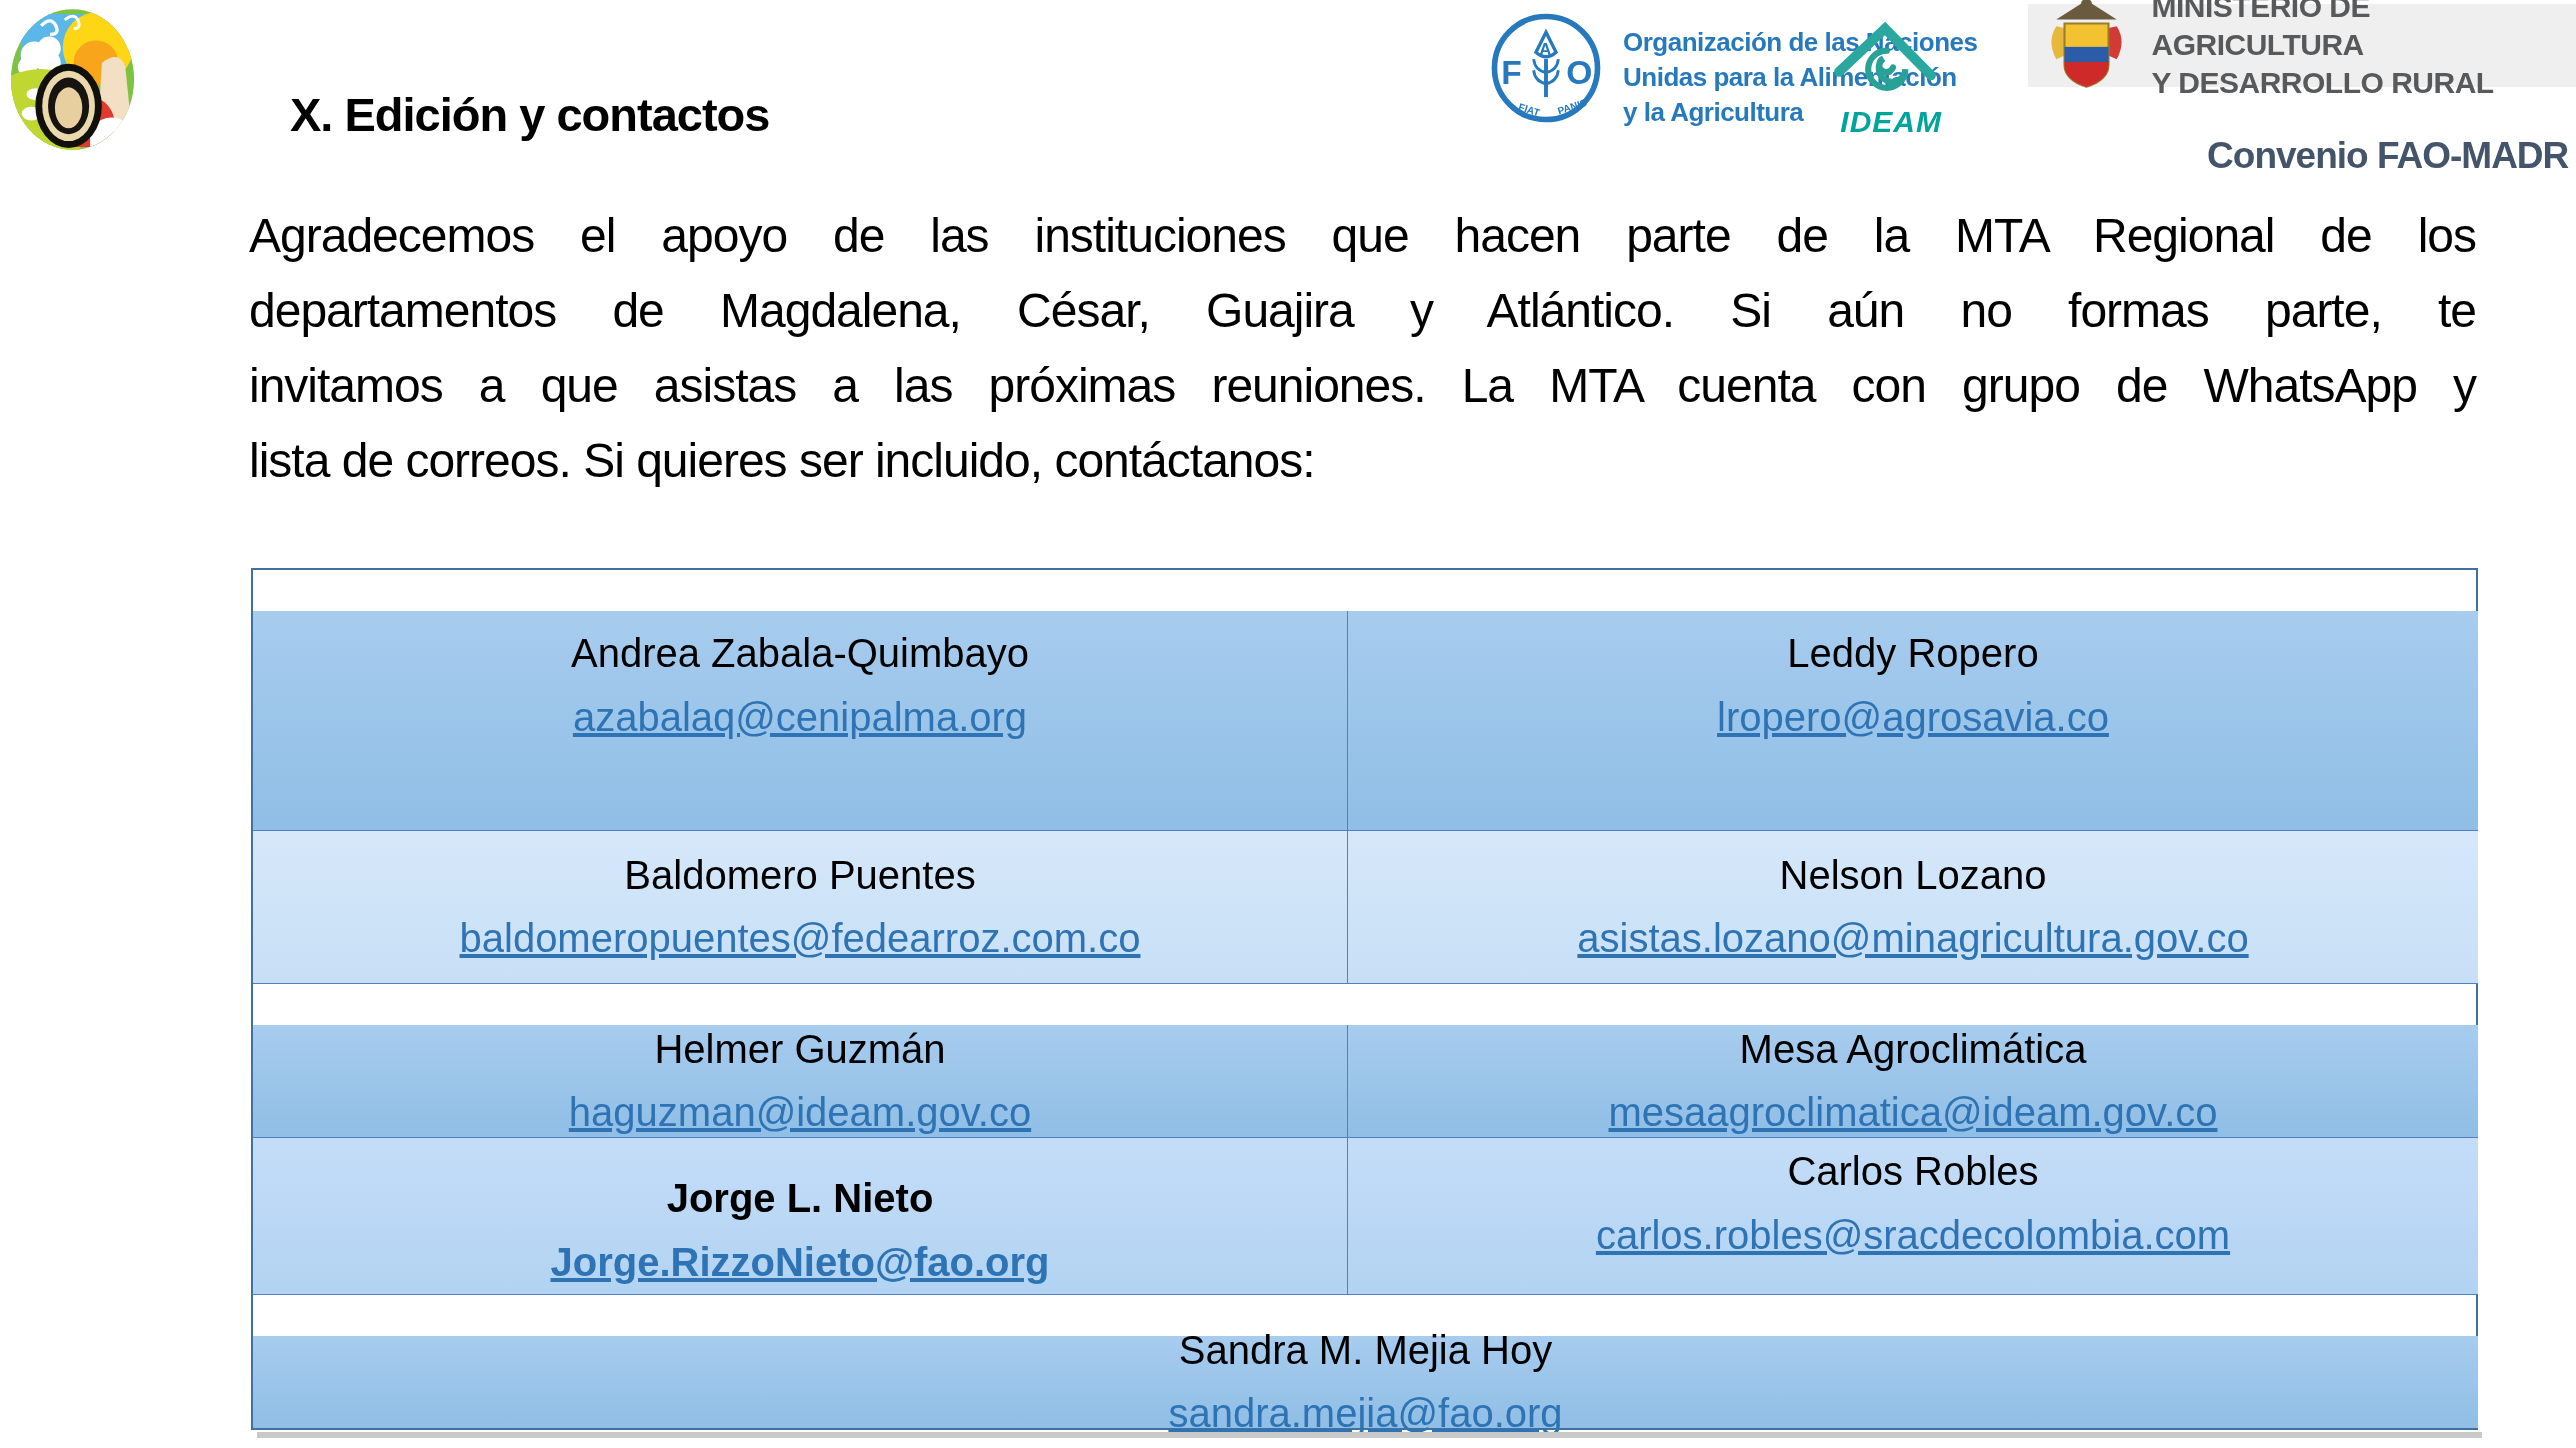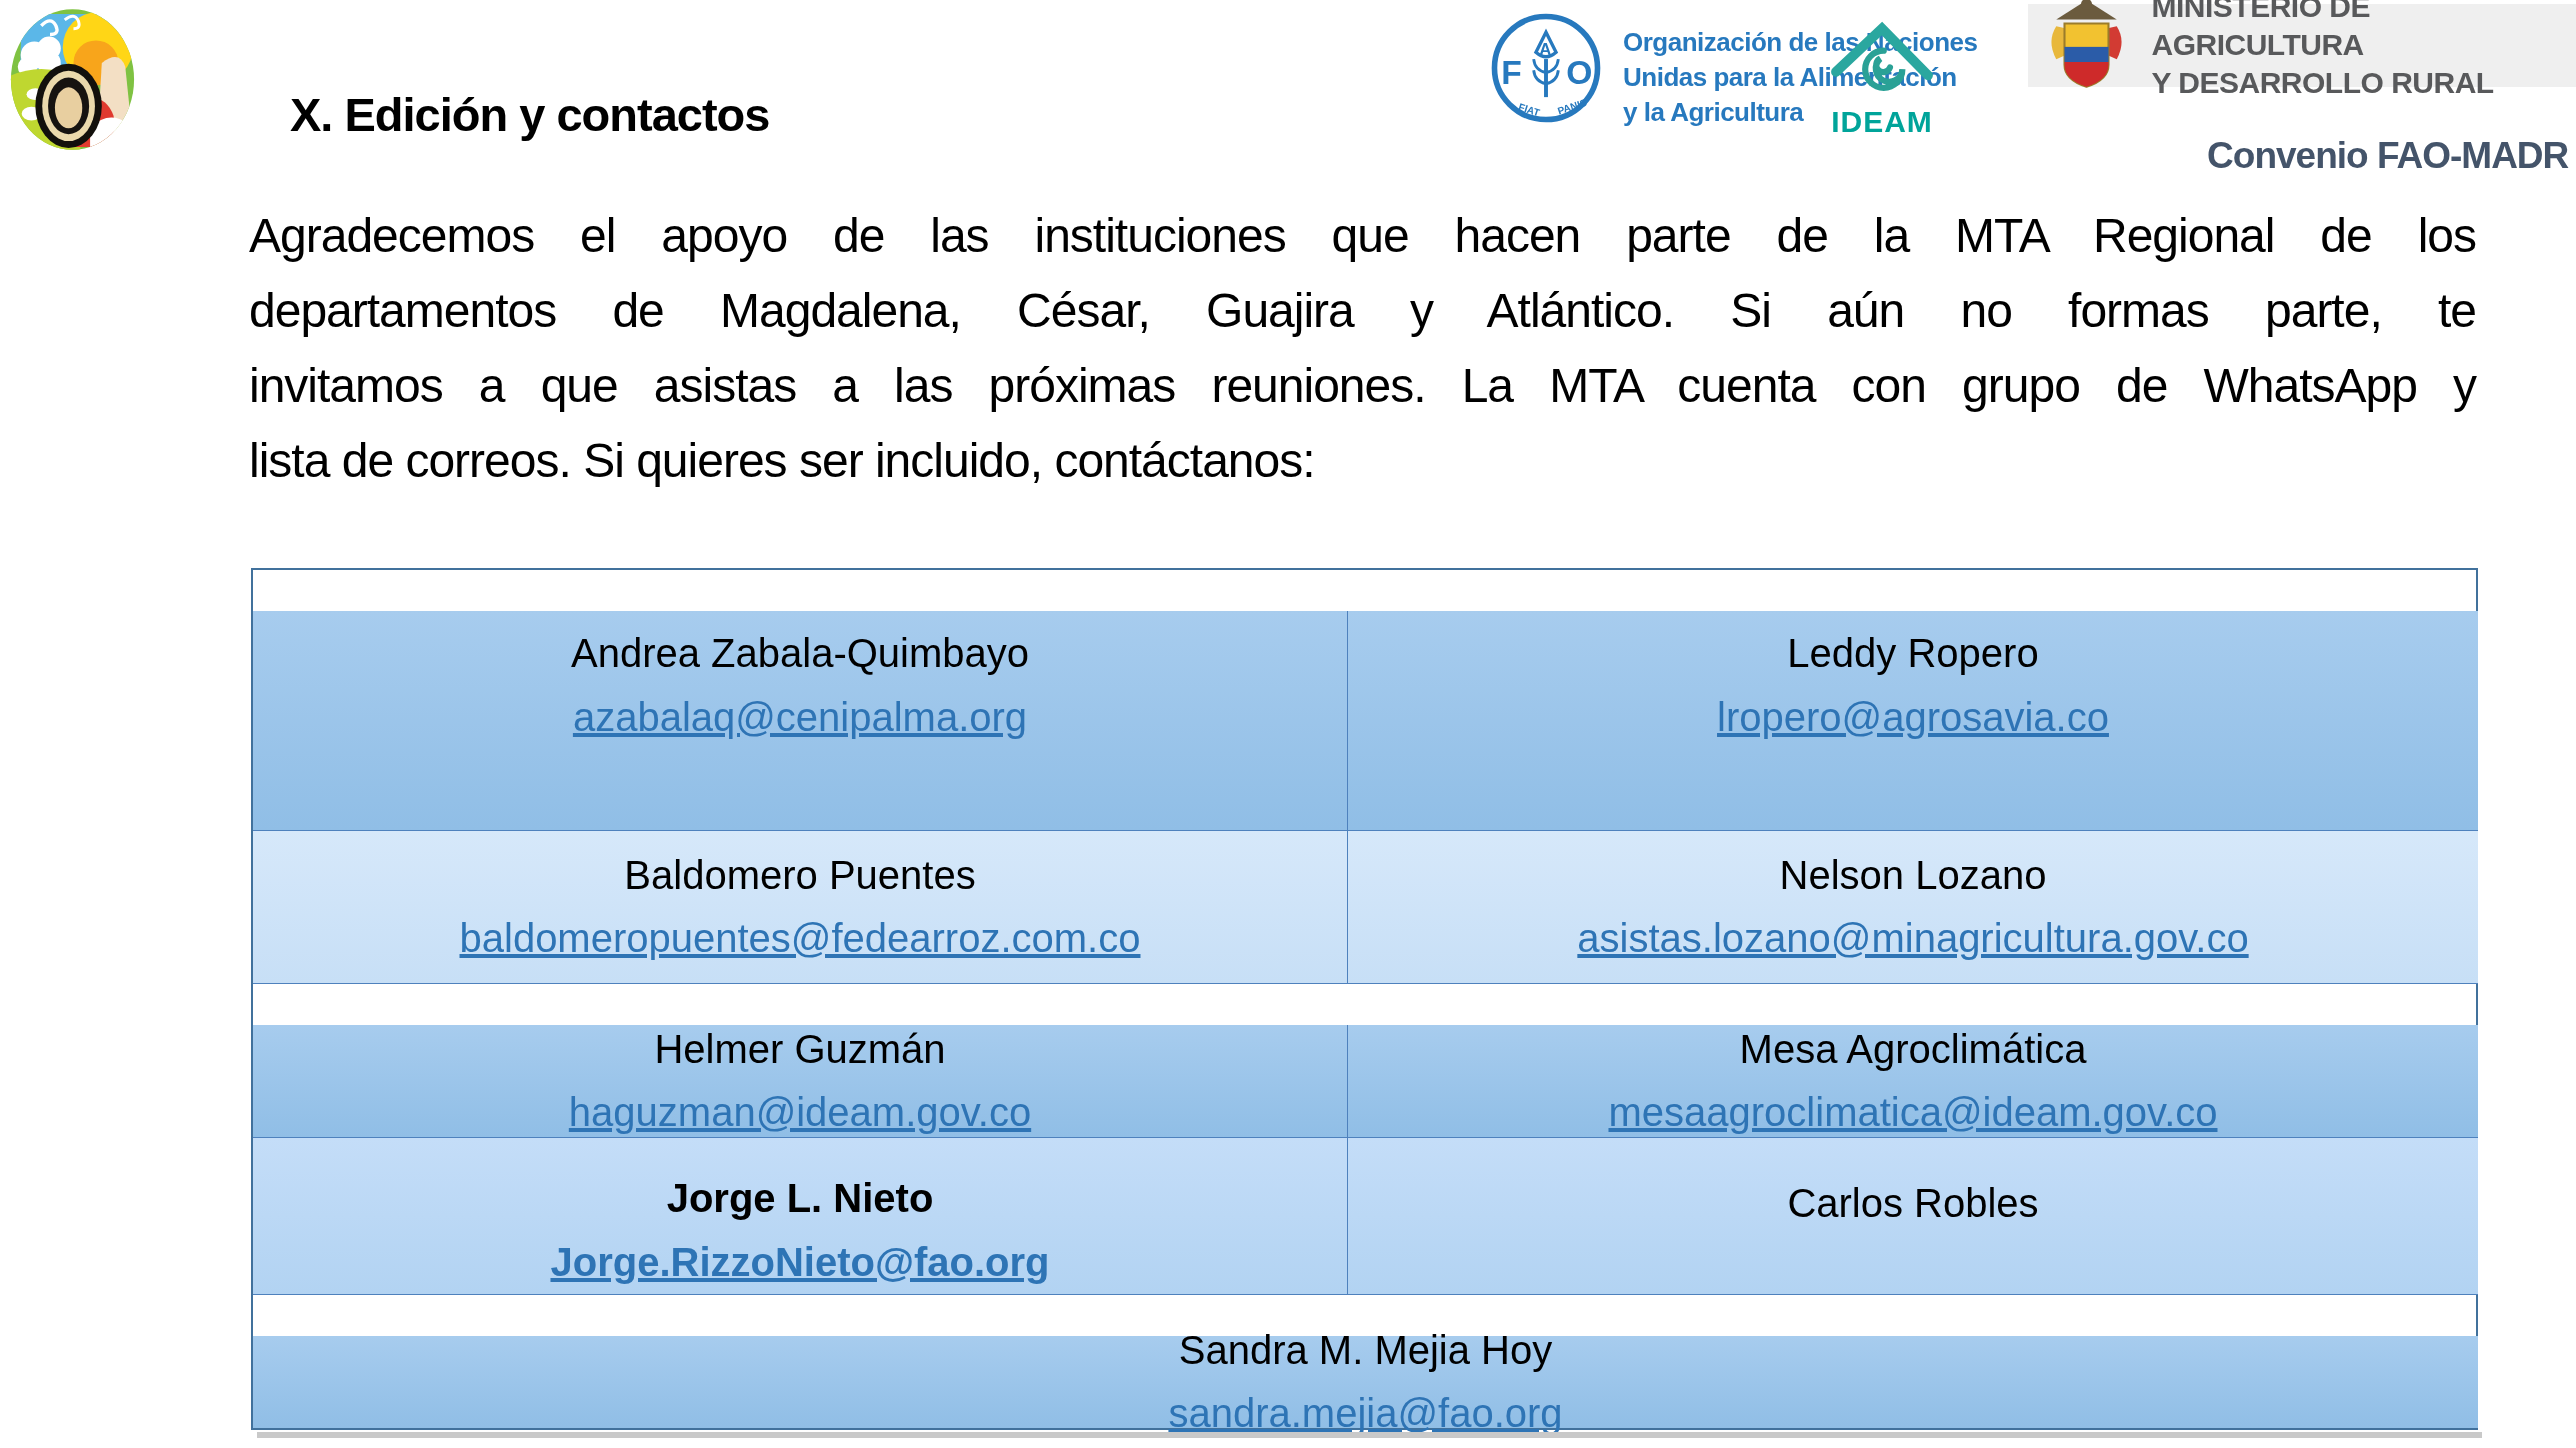--- a/index.html
+++ b/index.html
@@ -10,21 +10,21 @@
   
   .mta-logo { position:absolute; left:7.7px; top:5.8px; width:129px; height:147px; }
   .page-title { position:absolute; left:290px; top:87px; font-size:47px; font-weight:bold;
                 color:#000; letter-spacing:-1px; }
 
   .fao-wrap { position:absolute; left:1490px; top:11.6px; display:flex; align-items:flex-start; }
   .fao-emblem { width:112px; height:112px; }
   .fao-lines { margin-left:21px; margin-top:13.5px; color:#2779BE; font-weight:bold;
                font-size:26px; line-height:35px; letter-spacing:-0.5px; }
 
-  .ideam-wrap { position:absolute; left:1822px; top:17.4px; width:120px; text-align:center; }
+  .ideam-wrap { position:absolute; left:1822px; top:17.4px; width:120px; text-align:right;font-style:italic; }
   .ideam-mark { width:114px; height:85px; }
   .ideam-label { font-size:30px; font-weight:bold; color:#00A49A; letter-spacing:1px; margin-top:-1.9px; }
 
   .madr-box { position:absolute; left:2028px; top:3.9px; width:548px; height:83px;
               background:#EFEFEF; display:flex; align-items:center; }
   .madr-arms { width:89px; height:99px; margin-left:13.5px; flex:none; }
   .madr-lines { margin-left:21px; color:#58595B; font-weight:bold; font-size:30px;
                 line-height:38px; letter-spacing:-0.5px; }
   .convenio { position:absolute; right:7.7px; top:135px; font-size:37px; font-weight:bold;
               color:#44546A; letter-spacing:-1px; }
@@ -179,20 +179,21 @@
       <div class="name">Mesa Agroclimática</div>
       <a class="email">mesaagroclimatica@ideam.gov.co</a>
     </div>
 
     <div class="cell bg-light4 b-right b-bottom down4">
       <div class="name">Jorge L. Nieto</div>
       <a class="email">Jorge.RizzoNieto@fao.org</a>
     </div>
     <div class="cell bg-light4 b-bottom up4">
       <div class="name">Carlos Robles</div>
+      <a class="email">carlos.robles@sracdecolombia.com</a>
     </div>
 
     <div class="cell bg-med span2">
       <div class="name">Sandra M. Mejia Hoy</div>
       <a class="email">sandra.mejia@fao.org</a>
     </div>
 
   </div>
 </div>
 

